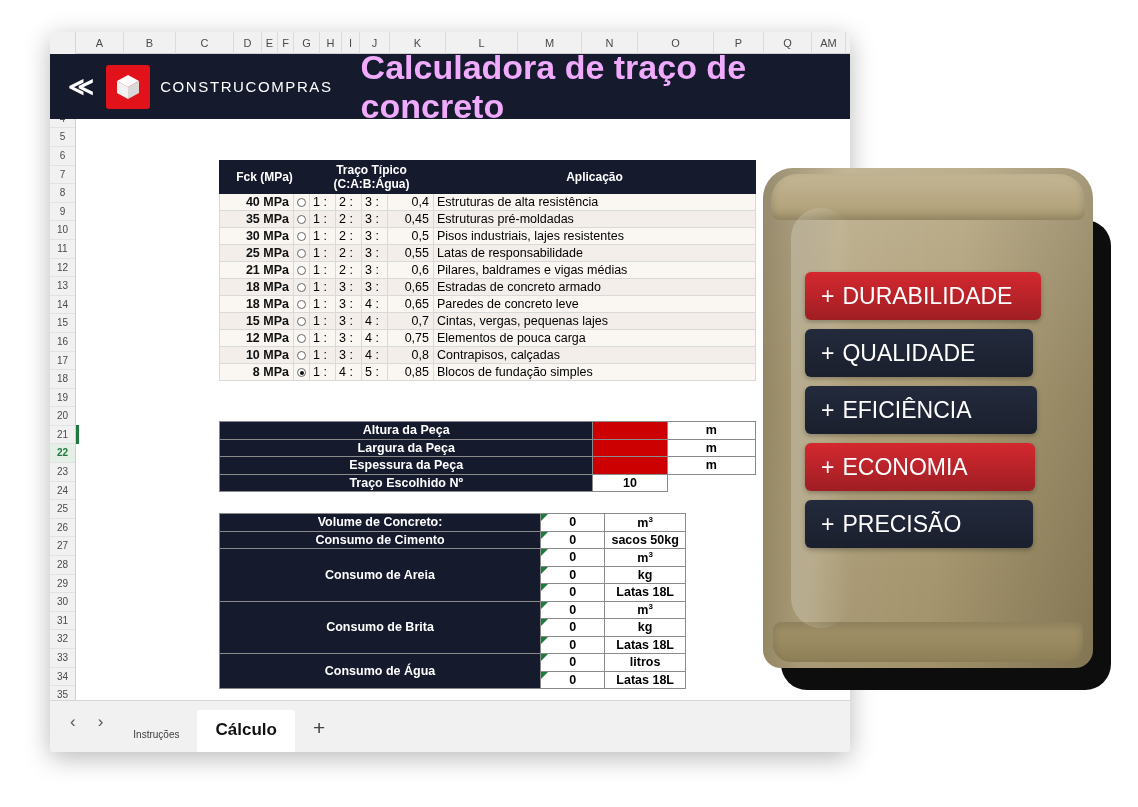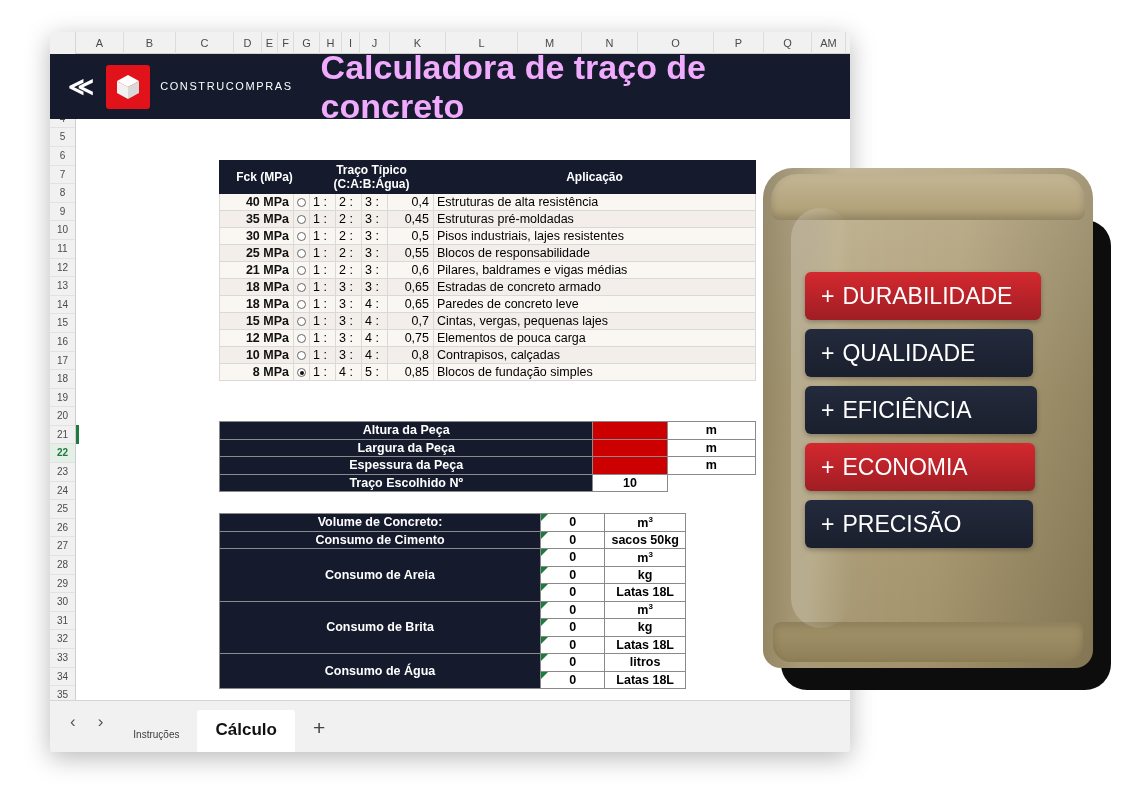--- a/index.html
+++ b/index.html
@@ -124,21 +124,21 @@
   }
   .logo-text { margin-left: 10px; line-height: 1; }
   .logo-text .big {
     font-size: 33px;
     font-weight: bold;
     color: #ffffff;
     letter-spacing: -0.5px;
     display: block;
   }
   .logo-text .small {
-    font-size: 11px;
+    font-size: 15px;
     color: #ffffff;
     letter-spacing: 1.6px;
     display: block;
     margin-top: 0;
   }
   .banner-title {
     margin-left: 28px;
     font-size: 34px;
     font-weight: bold;
     color: #f0abfc;
@@ -461,21 +461,21 @@
             <td class="c-agua">0,5</td>
             <td class="c-app">Pisos industriais, lajes resistentes</td>
           </tr>
           <tr>
             <td class="c-fck">25 MPa</td>
             <td class="c-radio"><span class="radio"></span></td>
             <td class="c-n">1 :</td>
             <td class="c-n">2 :</td>
             <td class="c-n">3 :</td>
             <td class="c-agua">0,55</td>
-            <td class="c-app">Blocos de responsabilidade</td>
+            <td class="c-app">Latas de responsabilidade</td>
           </tr>
           <tr>
             <td class="c-fck">21 MPa</td>
             <td class="c-radio"><span class="radio"></span></td>
             <td class="c-n">1 :</td>
             <td class="c-n">2 :</td>
             <td class="c-n">3 :</td>
             <td class="c-agua">0,6</td>
             <td class="c-app">Pilares, baldrames e vigas médias</td>
           </tr>

